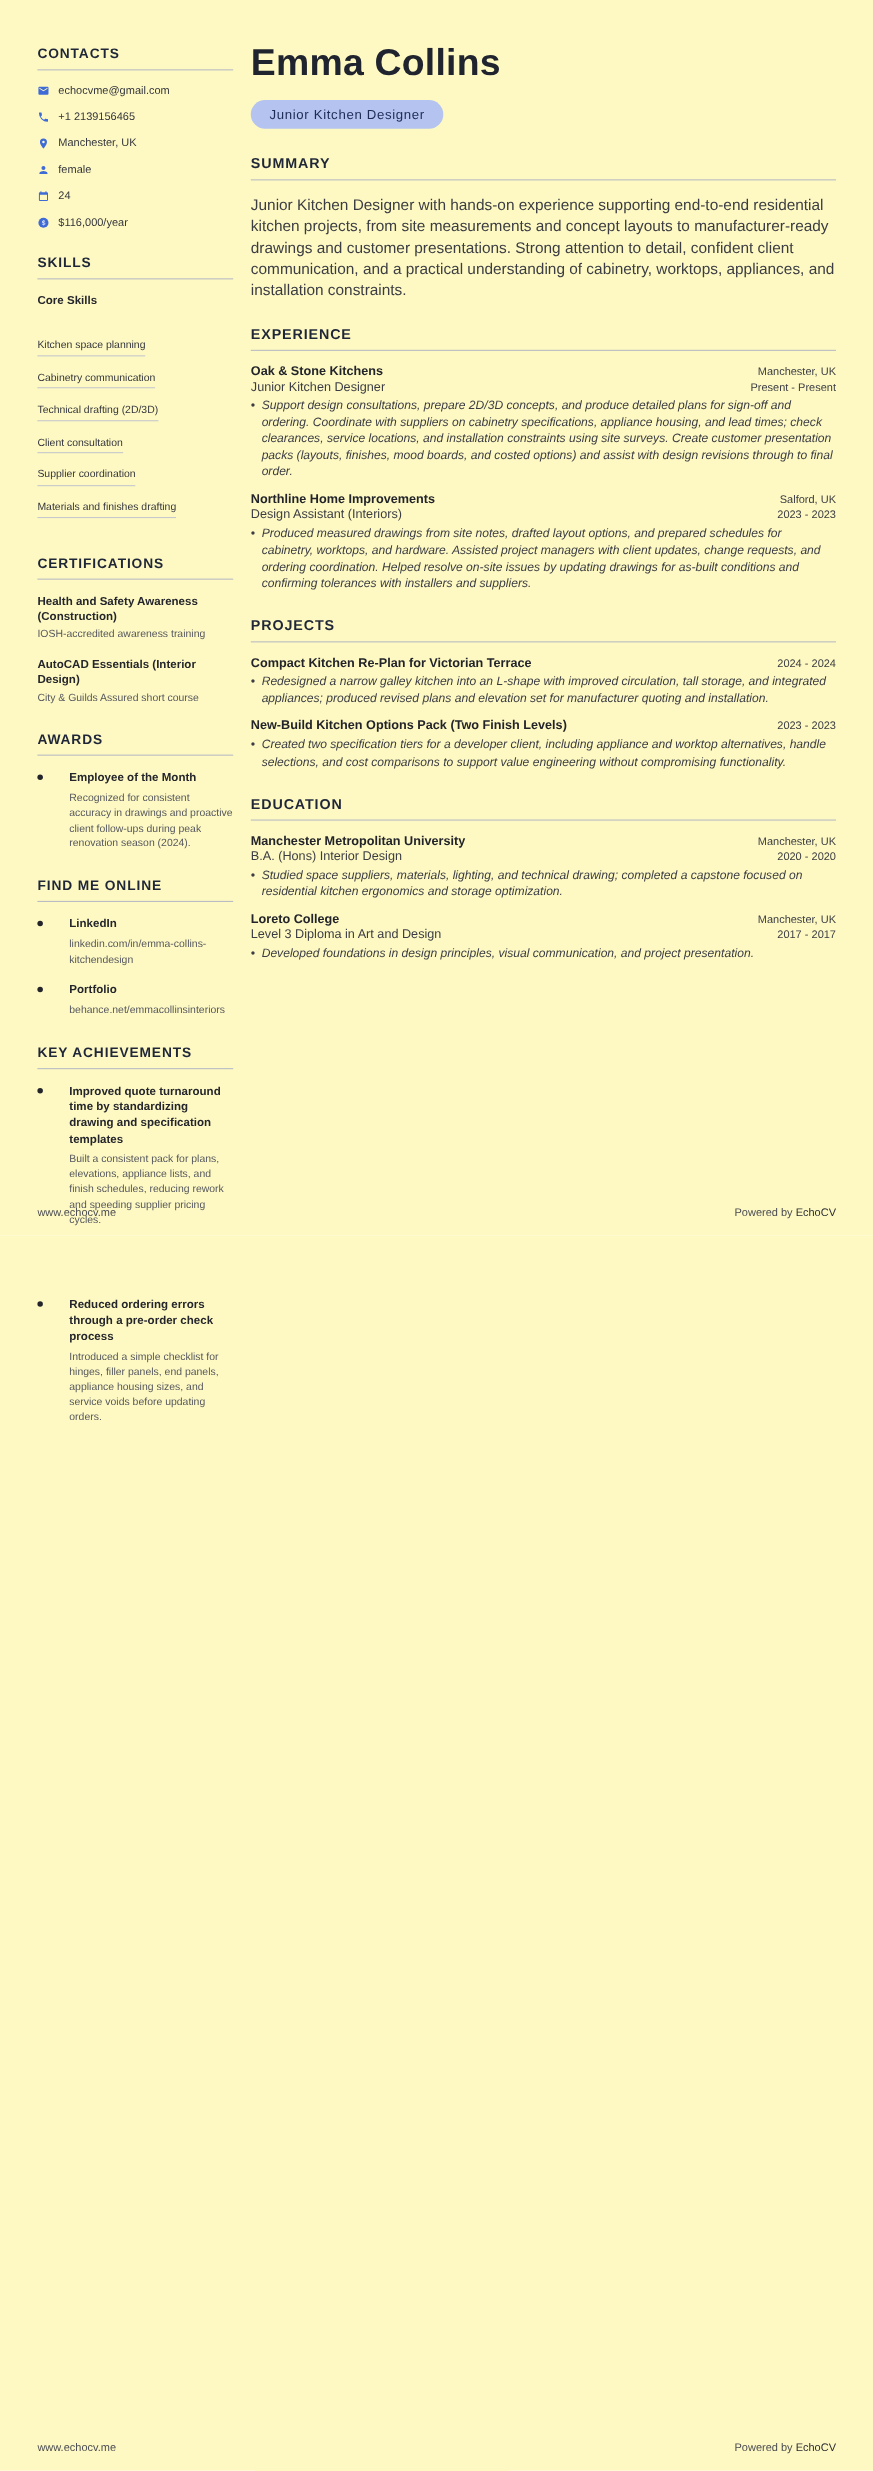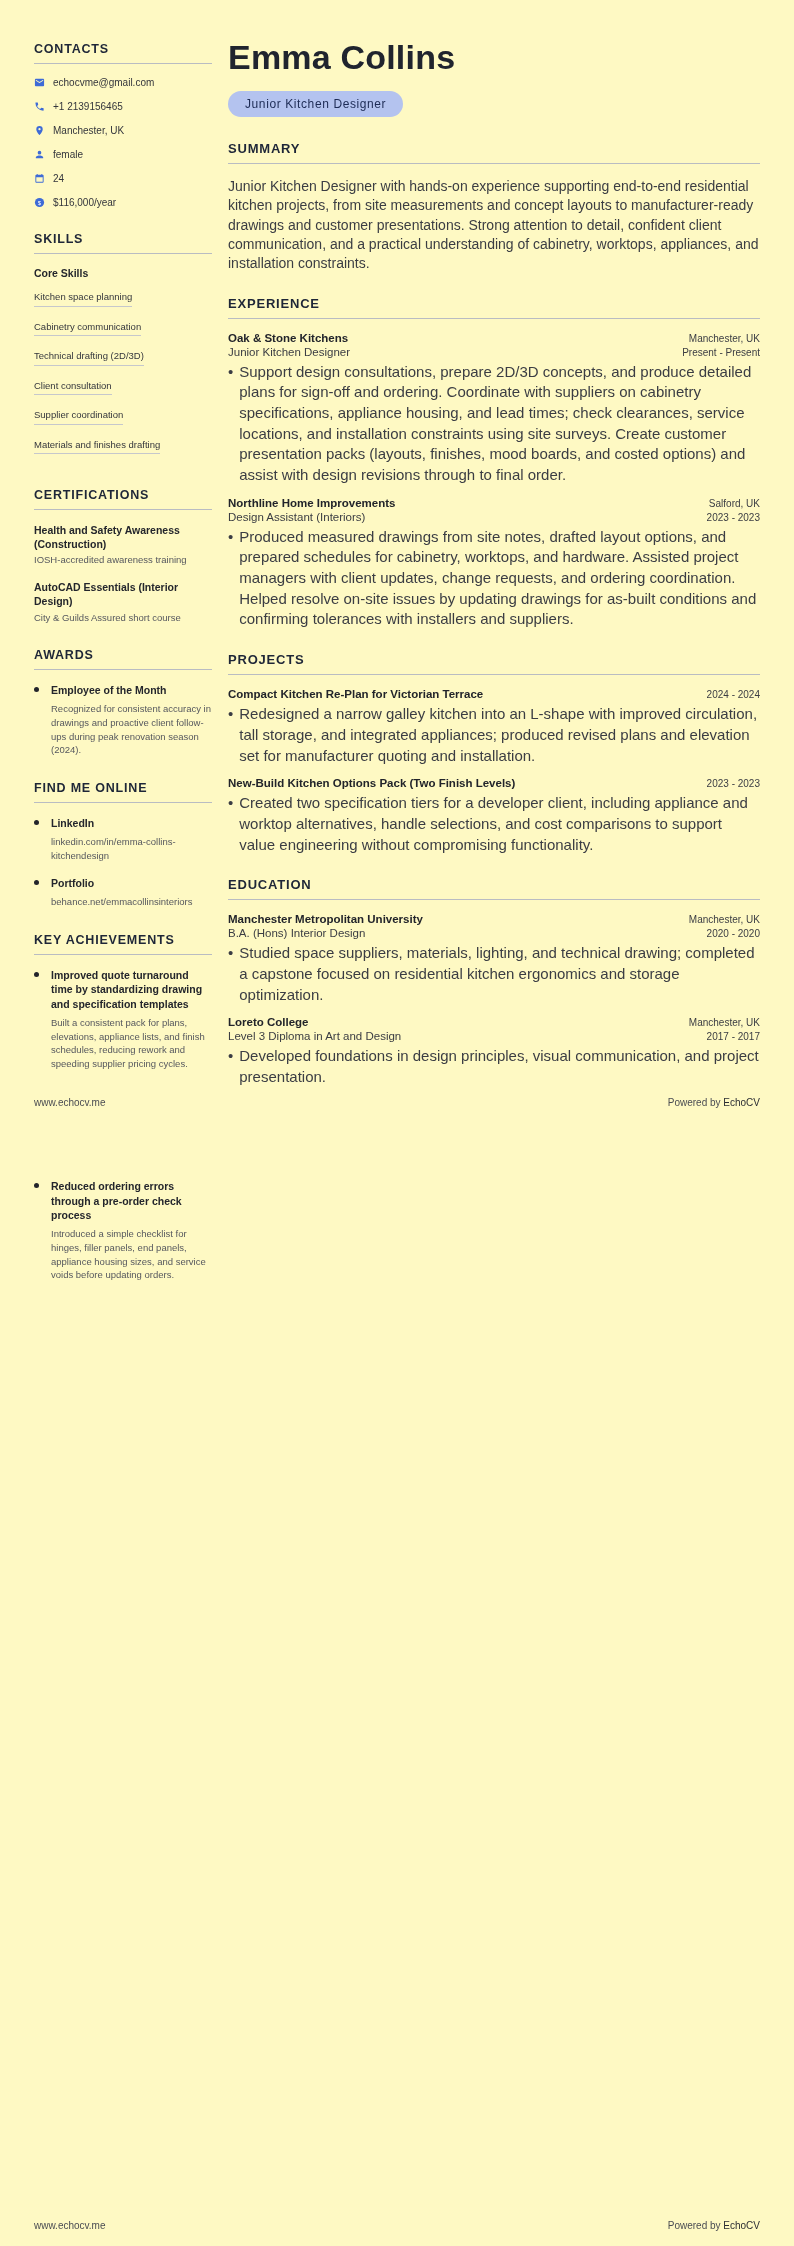--- a/index.html
+++ b/index.html
@@ -29,48 +29,48 @@
     font-size:12.5px;font-weight:700;color:var(--heading);letter-spacing:.8px;
     border-bottom:1px solid var(--rule);padding-bottom:7px;margin-bottom:13px;
   }
   .main .sec-heading{font-size:13px;}
 
   
   .side-sec{margin-bottom:24px;}
   .contact-item{display:flex;align-items:center;gap:8px;margin-bottom:13px;font-size:10px;color:#34363c;}
   .cicon{color:var(--accent);display:inline-flex;width:11px;height:11px;flex:0 0 11px;}
   .cicon svg{width:11px;height:11px;display:block;}
-  .skill-group-title{font-weight:700;font-size:10.5px;color:#24262c;margin-bottom:8px;}
+  .skill-group-title{font-weight:700;font-size:10.5px;color:#24262c;margin-bottom:25px;}
   .skills-wrap{line-height:1;}
   .skill{display:inline-block;font-size:9.5px;color:#34363c;border-bottom:1px solid #c6c8cc;padding-bottom:4px;margin:0 10px 10px 0;}
   .cert{margin-bottom:13px;}
   .cert-title{font-weight:700;font-size:10.5px;color:#24262c;line-height:1.35;margin-bottom:3px;}
   .cert-sub{font-size:9.5px;color:var(--muted);line-height:1.35;}
-  .b-item{display:flex;gap:12px;margin-bottom:14px;}
+  .b-item{display:flex;gap:24px;margin-bottom:14px;}
   .dot{width:5px;height:5px;border-radius:50%;background:#23252b;margin-top:4px;flex:0 0 5px;}
   .b-body{min-width:0;}
   .b-title{font-weight:700;font-size:10.5px;color:#24262c;line-height:1.4;margin-bottom:4px;}
   .b-desc{font-size:9.5px;color:var(--muted);line-height:1.45;word-wrap:break-word;}
 
   
   .name{font-size:34px;font-weight:600;color:#20242e;letter-spacing:.2px;margin:-4px 0 14px 0;}
   .badge{
     display:inline-block;background:var(--badge);color:var(--badge-text);
     font-size:12px;letter-spacing:.6px;padding:6px 17px;border-radius:14px;margin-bottom:24px;
   }
   .main-sec{margin-bottom:22px;}
   .summary-text{font-size:14px;line-height:1.38;color:var(--body);}
   .entry{margin-bottom:11px;}
   .entry-row{display:flex;justify-content:space-between;align-items:baseline;}
   .entry-row + .entry-row{margin-top:2px;}
   .entry-title{font-weight:700;font-size:11.5px;color:#22242a;}
   .entry-sub{font-size:11.5px;color:var(--body);}
   .entry-right{font-size:10px;color:var(--body);white-space:nowrap;margin-left:12px;flex:0 0 auto;}
   .bullets{margin-top:4px;}
-  .bullet-line{display:flex;gap:6px;font-size:15px;line-height:1.38;color:var(--body);}
+  .bullet-line{display:flex;gap:6px;font-size:11px;line-height:1.38;color:var(--body);font-style:italic;}
   .bullet-line::before{content:"\2022";flex:0 0 auto;}
 
   
   .footer{
     position:absolute;left:34px;right:34px;bottom:15px;
     display:flex;justify-content:space-between;align-items:baseline;
     font-size:10px;color:#4a4c52;
   }
   .footer .brand{color:#2a2c32;}
 </style>

